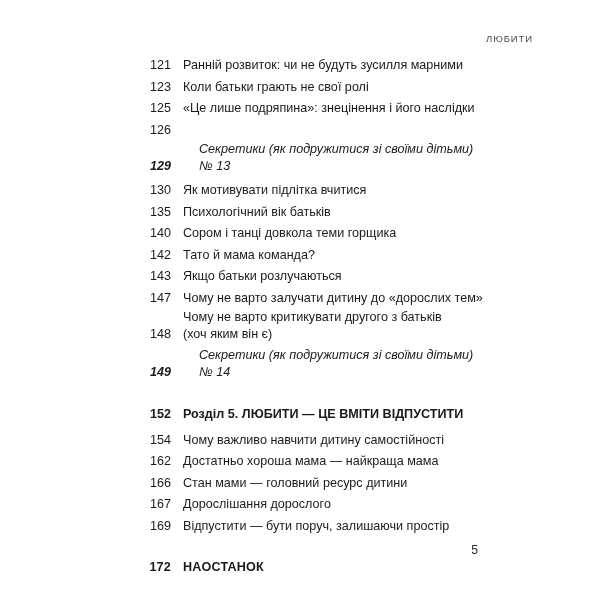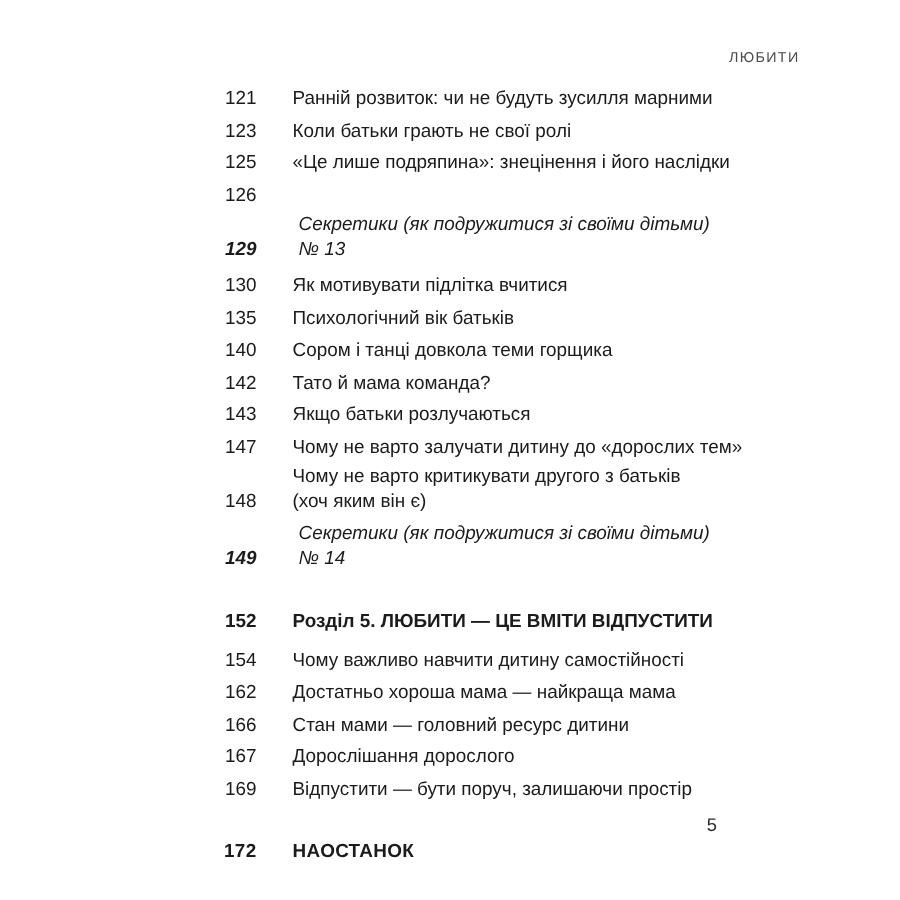--- a/index.html
+++ b/index.html
@@ -60,21 +60,21 @@
     text-align: right;
     font-size: 12.6px;
     line-height: 21.5px;
     color: #1b1b1b;
     font-weight: 400;
     white-space: nowrap;
   }
 
   .toc-title {
     flex: 1 1 auto;
-    margin-left: 24px;
+    margin-left: 12px;
     font-size: 12.6px;
     line-height: 21.5px;
     color: #1b1b1b;
     font-weight: 400;
   }
 
   
   .row-entry .toc-num,
   .row-entry .toc-title {
     line-height: 21.5px;

